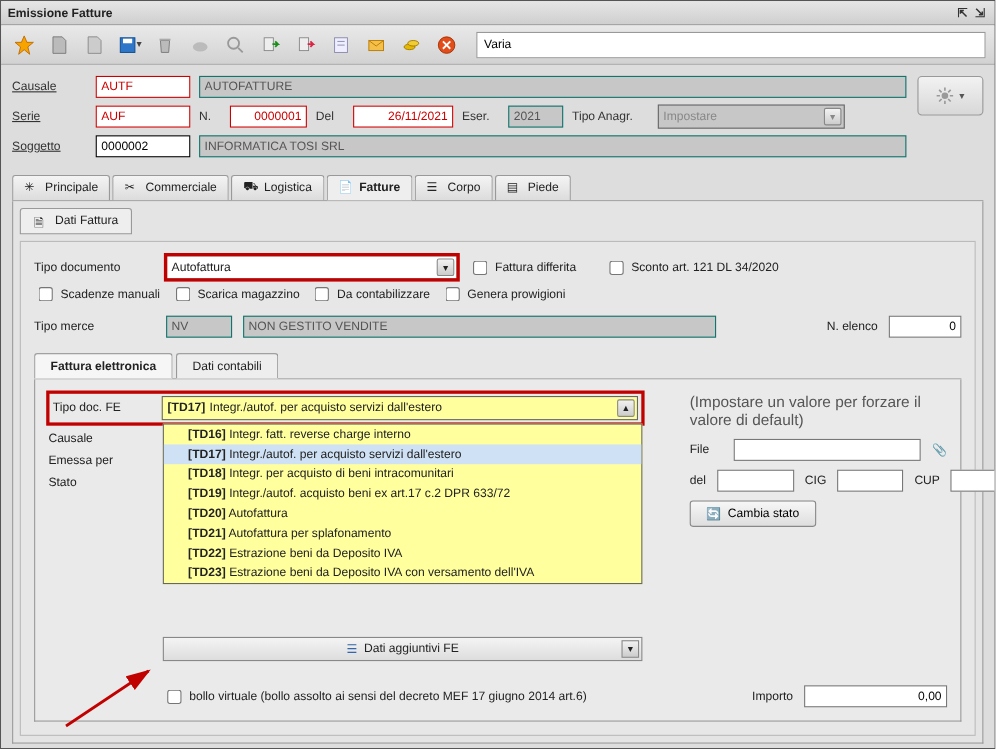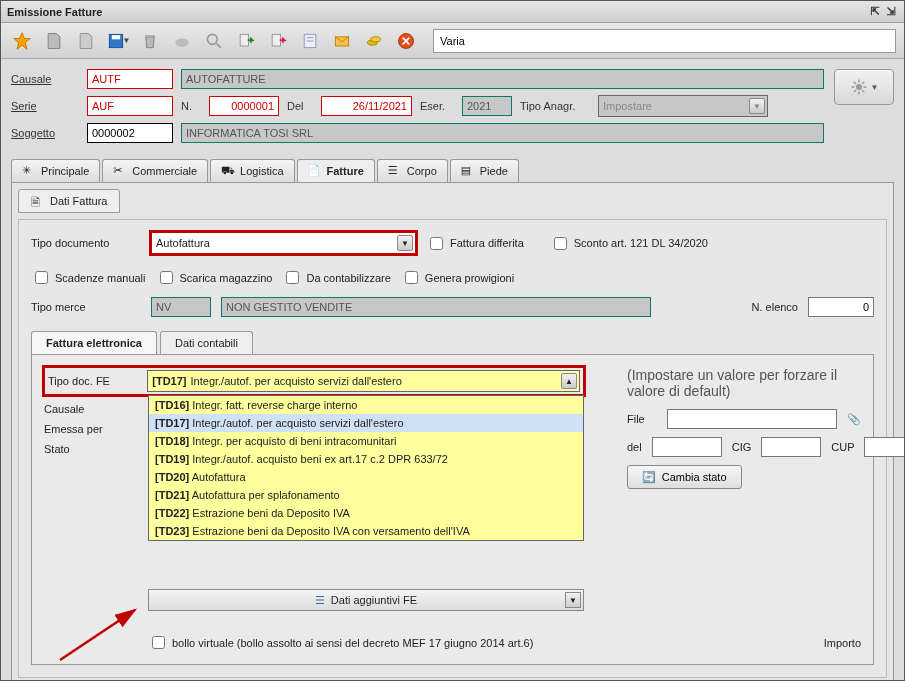--- a/index.html
+++ b/index.html
@@ -146,21 +146,21 @@
   .dropdown-list {
     position:absolute;
     top:28px; left:104px;
     width:436px;
     background:#ffff9e;
     border:1px solid #666;
     z-index:10;
     font-size:11px;
   }
   .dropdown-list .opt {
-    padding:3px 6px;
+    padding:3px 22px;
     border-bottom:0;
     white-space:nowrap;
     overflow:hidden;
   }
   .dropdown-list .opt .code { font-weight:bold; }
   .dropdown-list .opt.sel { background:#cfe1f5; }
   .aggiuntivi {
     margin-top:6px;
     width:436px; margin-left:104px;
     height:22px;
@@ -361,21 +361,21 @@
     </div>
 
     <div class="panel">
       <div class="subtab">
         <span class="ticon">🗎</span>
         <span>Dati Fattura</span>
       </div>
 
       <div class="inner" style="position:relative;">
 
-        <div class="rowflex" style="margin-bottom:14px;">
+        <div class="rowflex" style="margin-bottom:4px;">
           <span style="width:110px">Tipo documento</span>
           <div class="combo hl-red" style="width:265px">
             <span>Autofattura</span>
             <span class="arrow">▼</span>
           </div>
           <label class="chk">
               <input type="checkbox" style="">
               <span>Fattura differita</span>
             </label>
           <label class="chk" style="margin-left:16px;">
@@ -478,20 +478,21 @@
               </button>
             </div>
           </div>
 
           <div class="rowflex" style="margin-top:22px;">
             <label class="chk" style="margin-left:104px;">
               <input type="checkbox" style="">
                 <span>bollo virtuale (bollo assolto ai sensi del decreto MEF 17 giugno 2014 art.6)</span>
             </label>
             <span style="margin-left:auto">Importo</span>
+            <input class="txt num" style="width: 130px;" value="0,00">
           </div>
         </div>
 
         <svg class="redarrow" width="100" height="70">
           <defs>
               <marker id="ah" markerWidth="10" markerHeight="10" refX="8" refY="3" orient="auto">
                 <path d="M0,0 L0,6 L9,3 z" fill="#c10000"></path>
               </marker>
             </defs>
           <line x1="5" y1="60" x2="80" y2="10" stroke="#c10000" stroke-width="2.5" marker-end="url(#ah)"></line>

